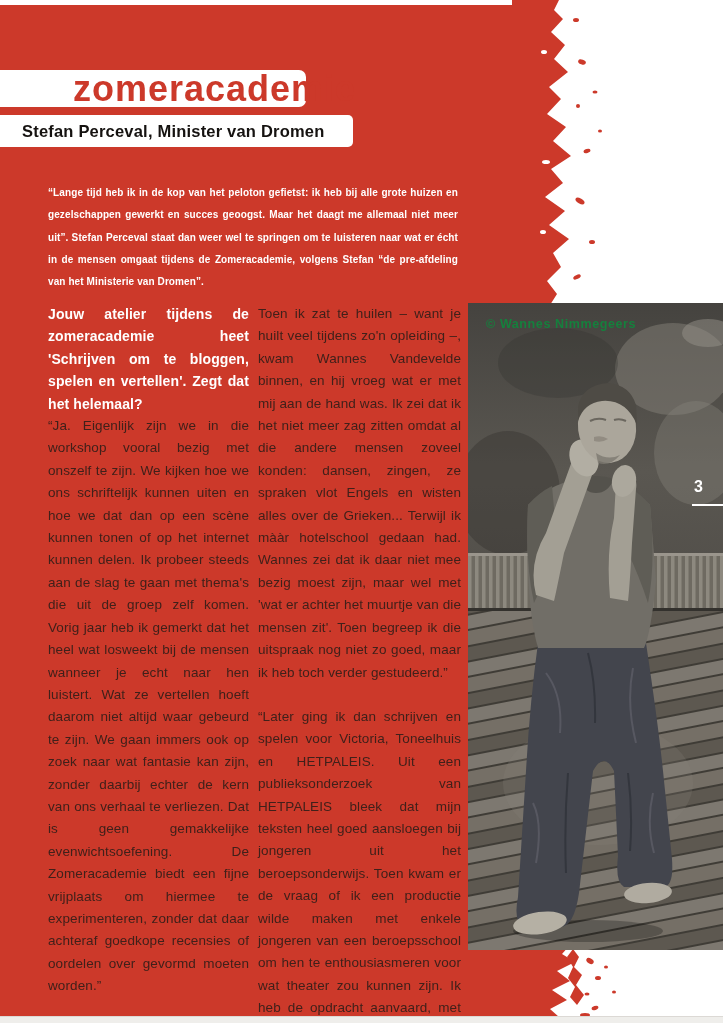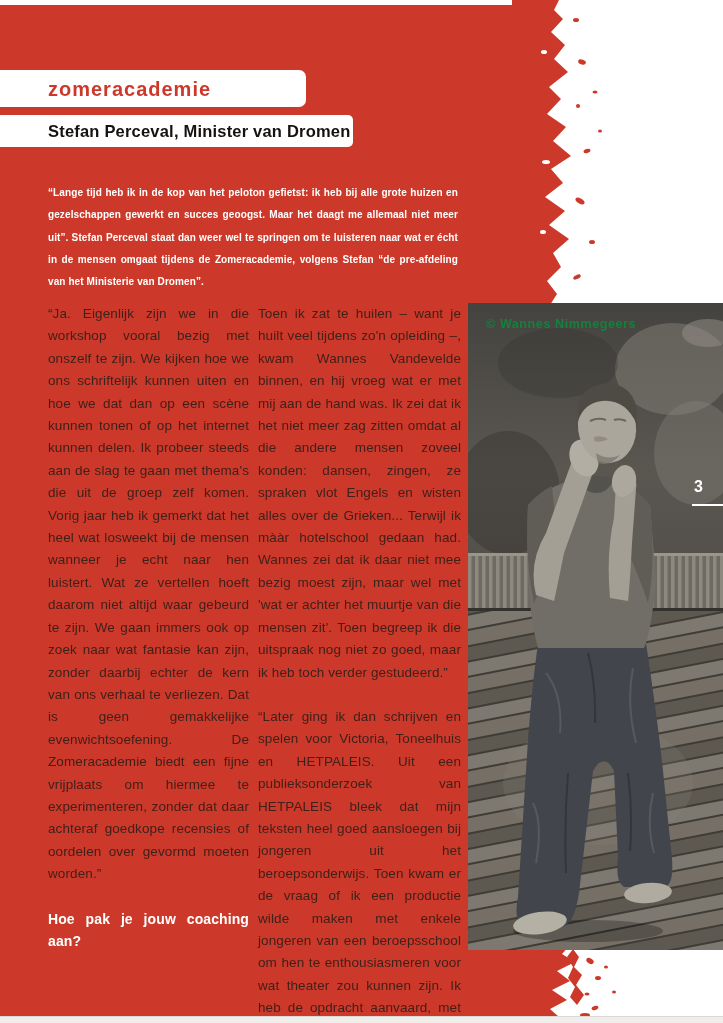--- a/index.html
+++ b/index.html
@@ -12,29 +12,29 @@
   
   .red-block{left:0;top:0;width:545px;height:1017px;background:#cc392a;}
   .top-white-strip{left:0;top:0;width:512px;height:5px;background:#ffffff;}
   .footer-strip{left:0;top:1016px;width:723px;height:7px;background:#efeeeb;border-top:1px solid #dcd9d5;box-sizing:border-box;}
   
   .title-box{
     left:0;top:70px;width:306px;height:37px;background:#ffffff;
     border-radius:0 7px 7px 0;display:flex;align-items:center;
   }
   .title-box span{
-    padding-left:48px;font-size:20px;font-weight:bold;color:#cc392a;
+    padding-left:73px;font-size:36px;font-weight:bold;color:#cc392a;
     letter-spacing:1px;line-height:1;
   }
   .subtitle-box{
     left:0;top:115px;width:353px;height:32px;background:#ffffff;
     border-radius:0 5px 5px 0;display:flex;align-items:center;
   }
   .subtitle-box span{
-    padding-left:48px;font-size:16.5px;font-weight:bold;color:#151210;letter-spacing:.2px;
+    padding-left:22px;font-size:16.5px;font-weight:bold;color:#151210;letter-spacing:.2px;
   }
   
   .intro{
     left:48px;top:182px;width:410px;
     color:#ffffff;font-size:10px;font-weight:bold;line-height:22.3px;
     text-align:justify;letter-spacing:.1px;
   }
   
   .col{top:303px;color:#40201a;font-size:13.5px;line-height:22.4px;text-align:justify;letter-spacing:.1px;}
   .col-left{left:48px;width:201px;}
@@ -94,20 +94,21 @@
 <div class="abs title-box">
   <span>zomeracademie</span>
 </div>
 <div class="abs subtitle-box">
   <span>Stefan Perceval, Minister van Dromen</span>
 </div>
 
 <div class="abs intro">“Lange tijd heb ik in de kop van het peloton gefietst: ik heb bij alle grote huizen en gezelschappen gewerkt en succes geoogst. Maar het daagt me allemaal niet meer uit”. Stefan Perceval staat dan weer wel te springen om te luisteren naar wat er écht in de mensen omgaat tijdens de Zomeracademie, volgens Stefan “de pre-afdeling van het Ministerie van Dromen”.</div>
 
 <div class="abs col col-left">
+  <h3>Jouw atelier tijdens de zomeracademie heet 'Schrijven om te bloggen, spelen en vertellen'. Zegt dat het helemaal?</h3>
   <p>“Ja. Eigenlijk zijn we in die workshop vooral bezig met onszelf te zijn. We kijken hoe we ons schriftelijk kunnen uiten en hoe we dat dan op een scène kunnen tonen of op het internet kunnen delen. Ik probeer steeds aan de slag te gaan met thema's die uit de groep zelf komen. Vorig jaar heb ik gemerkt dat het heel wat losweekt bij de mensen wanneer je echt naar hen luistert. Wat ze vertellen hoeft daarom niet altijd waar gebeurd te zijn. We gaan immers ook op zoek naar wat fantasie kan zijn, zonder daarbij echter de kern van ons verhaal te verliezen. Dat is geen gemakkelijke evenwichtsoefening. De Zomeracademie biedt een fijne vrijplaats om hiermee te experimenteren, zonder dat daar achteraf goedkope recensies of oordelen over gevormd moeten worden.”</p>
   <h3>Hoe pak je jouw coaching aan?</h3>
 
 </div>
 
 <div class="abs col col-mid">
   <p>Toen ik zat te huilen – want je huilt veel tijdens zo'n opleiding –, kwam Wannes Vandevelde binnen, en hij vroeg wat er met mij aan de hand was. Ik zei dat ik het niet meer zag zitten omdat al die andere mensen zoveel konden: dansen, zingen, ze spraken vlot Engels en wisten alles over de Grieken... Terwijl ik mààr hotelschool gedaan had. Wannes zei dat ik daar niet mee bezig moest zijn, maar wel met 'wat er achter het muurtje van die mensen zit'. Toen begreep ik die uitspraak nog niet zo goed, maar ik heb toch verder gestudeerd.”</p>
   <p>“Later ging ik dan schrijven en spelen voor Victoria, Toneelhuis en HETPALEIS. Uit een publieksonderzoek van HETPALEIS bleek dat mijn teksten heel goed aansloegen bij jongeren uit het beroepsonderwijs. Toen kwam er de vraag of ik een productie wilde maken met enkele jongeren van een beroepsschool om hen te enthousiasmeren voor wat theater zou kunnen zijn. Ik heb de opdracht aanvaard, met de opmerking van Wannes Vandevelde in mijn achterhoofd. Je moet durven kijken naar wat er achter de façade van mensen zit. Van die gasten uit het beroepsonderwijs werd altijd gezegd dat ze niets konden. Ik vroeg aan die gasten hoe het met hen ging, wat hun dromen en verlangens waren.</p>
 </div>
 

